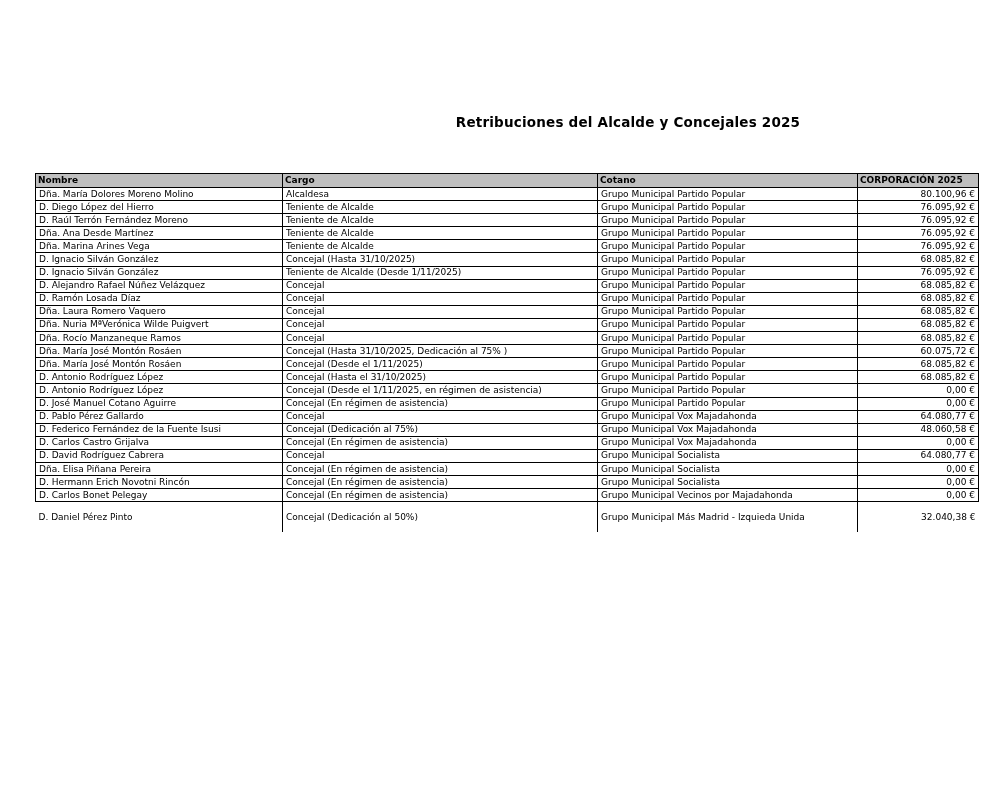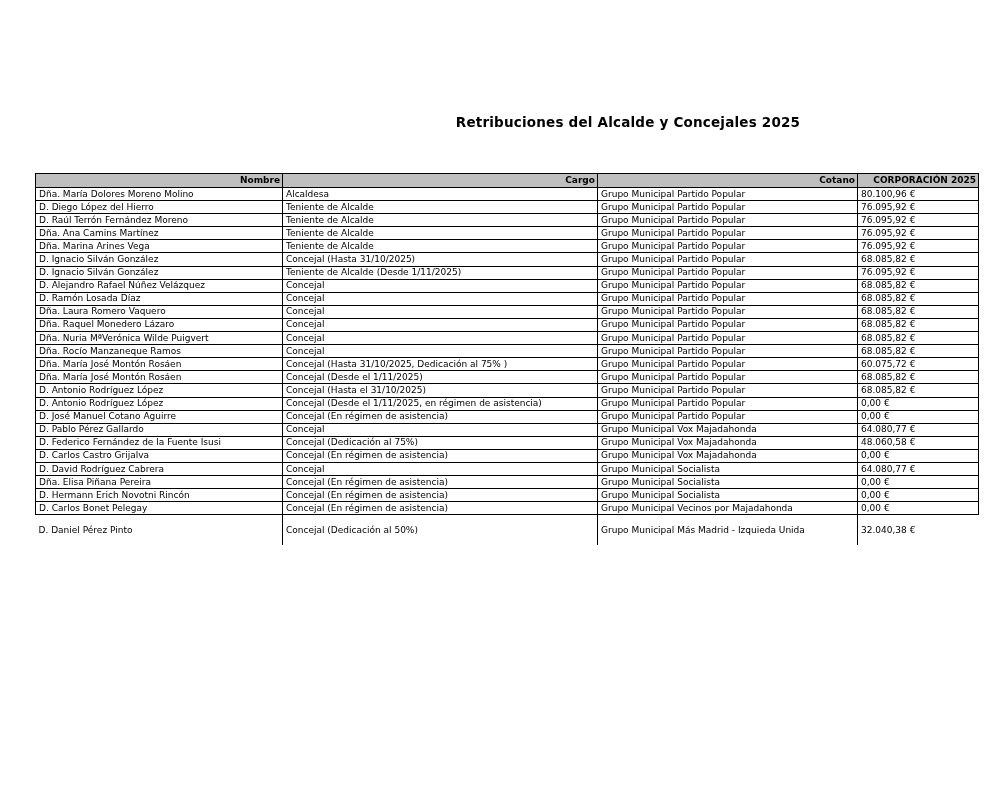--- a/index.html
+++ b/index.html
@@ -40,36 +40,36 @@
   table.retrib col.c-grupo   { width: 260px; }
   table.retrib col.c-importe { width: 121px; }
   table.retrib th {
     background: #bfbfbf;
     border: 1px solid #000000;
     font-size: 9px;
     font-weight: bold;
     height: 13px;
     line-height: 13px;
     padding: 0 2px;
-    text-align: right;
+    text-align: left;
     white-space: nowrap;
     overflow: hidden;
     margin-top: 10px;
   }
   table.retrib td {
     border: 1px solid #000000;
     font-size: 9px;
     height: 12.1px;
     line-height: 11px;
     padding: 0 3px;
     white-space: nowrap;
     overflow: hidden;
     vertical-align: middle;
   }
-  table.retrib td.amount { text-align: left; }
+  table.retrib td.amount { text-align: right; }
   table.retrib tr.last-row td {
     height: 30px;
     border-bottom: none;
   }
   table.retrib tr.last-row td:first-child { border-left: none; margin-left: 44px; }
   table.retrib tr.last-row td:last-child  { border-right: none; }
 </style>
 </head>
 <body>
 
@@ -105,21 +105,21 @@
           <td>Grupo Municipal Partido Popular</td>
           <td class="amount">76.095,92 €</td>
         </tr>
         <tr>
           <td>D. Raúl Terrón Fernández Moreno</td>
           <td>Teniente de Alcalde</td>
           <td>Grupo Municipal Partido Popular</td>
           <td class="amount">76.095,92 €</td>
         </tr>
         <tr>
-          <td>Dña. Ana Camins Martínez</td>
+          <td>Dña. Ana Desde Martínez</td>
           <td>Teniente de Alcalde</td>
           <td>Grupo Municipal Partido Popular</td>
           <td class="amount">76.095,92 €</td>
         </tr>
         <tr>
           <td>Dña. Marina Arines Vega</td>
           <td>Teniente de Alcalde</td>
           <td>Grupo Municipal Partido Popular</td>
           <td class="amount">76.095,92 €</td>
         </tr>
@@ -142,26 +142,20 @@
           <td class="amount">68.085,82 €</td>
         </tr>
         <tr>
           <td>D. Ramón Losada Díaz</td>
           <td>Concejal</td>
           <td>Grupo Municipal Partido Popular</td>
           <td class="amount">68.085,82 €</td>
         </tr>
         <tr>
           <td>Dña. Laura Romero Vaquero</td>
-          <td>Concejal</td>
-          <td>Grupo Municipal Partido Popular</td>
-          <td class="amount">68.085,82 €</td>
-        </tr>
-        <tr>
-          <td>Dña. Raquel Monedero Lázaro</td>
           <td>Concejal</td>
           <td>Grupo Municipal Partido Popular</td>
           <td class="amount">68.085,82 €</td>
         </tr>
         <tr>
           <td>Dña. Nuria MªVerónica Wilde Puigvert</td>
           <td>Concejal</td>
           <td>Grupo Municipal Partido Popular</td>
           <td class="amount">68.085,82 €</td>
         </tr>

